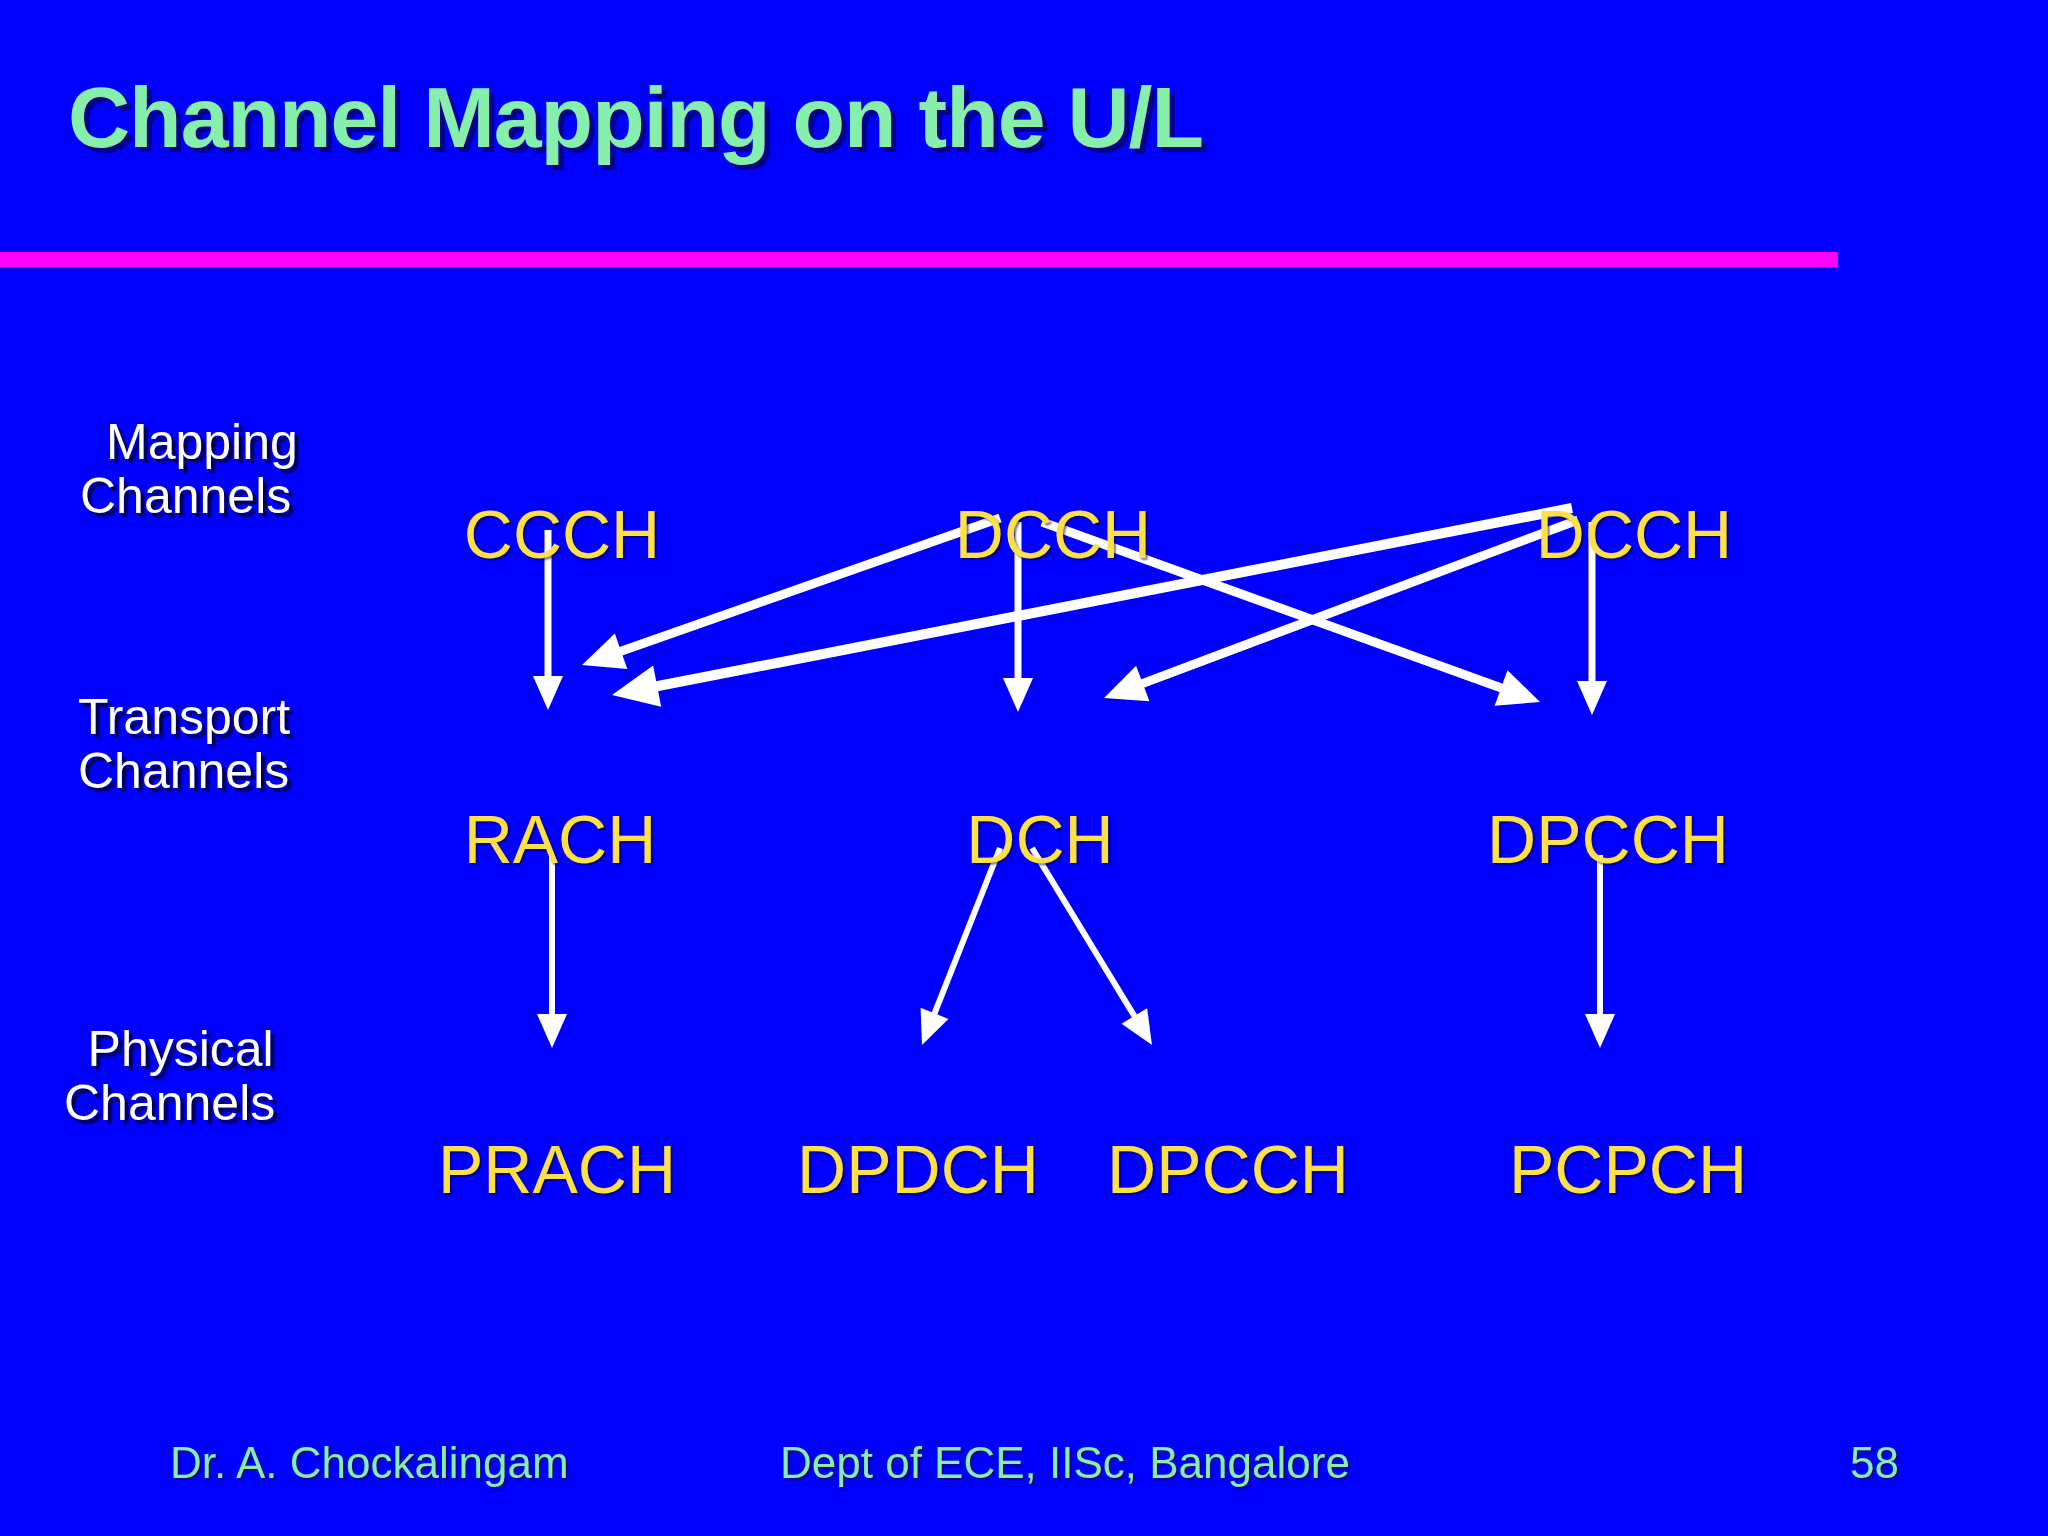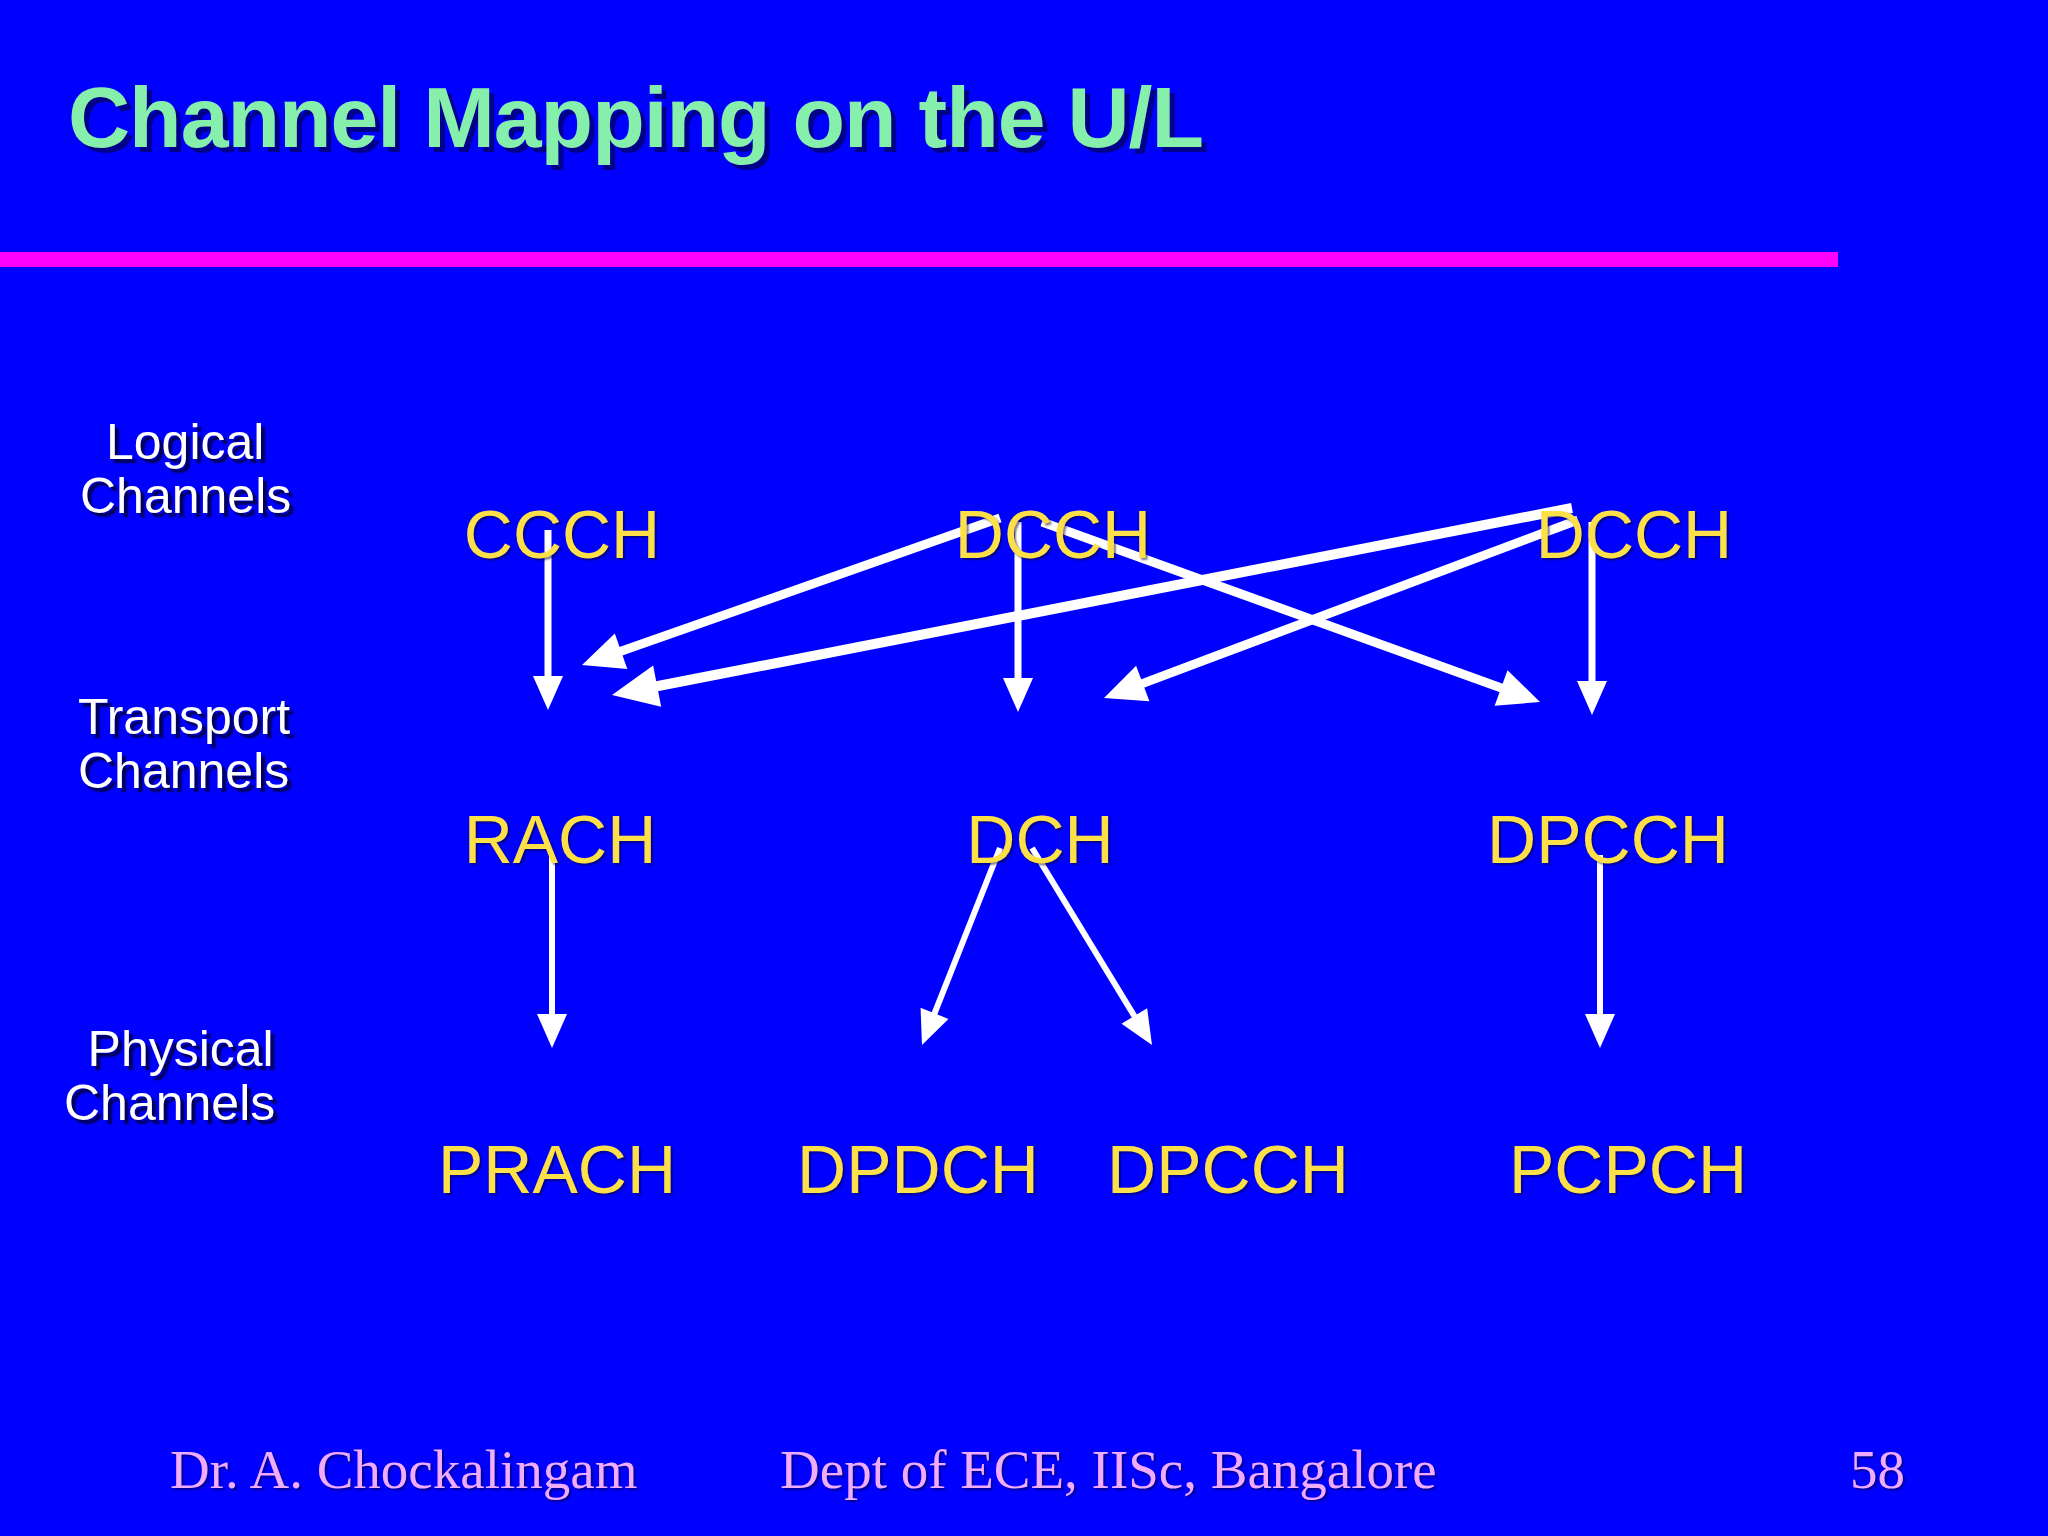--- a/index.html
+++ b/index.html
@@ -72,41 +72,41 @@
     left: 0;
     top: 0;
     width: 2048px;
     height: 1536px;
   }
 
   
   .footer-item {
     position: absolute;
     top: 1438px;
-    color: #f0abfc;
-    font-family: Liberation Serif, serif;
-    font-size: 55px;
+    color: #86efac;
+    font-family: Liberation Sans, sans-serif;
+    font-size: 44px;
     white-space: nowrap;
     text-shadow: 2px 2px 2px rgba(0,0,40,0.5);
   }
   #footer-author { left: 170px; }
   #footer-center { left: 780px; }
   #footer-page   { left: 1850px; }
 </style>
 </head>
 <body>
 
 <div id="slide">
 
   <div id="title">Channel Mapping on the U/L</div>
 
   <div id="title-rule"></div>
 
   <div class="row-label" id="label-logical">
-    <span class="ln1">Logical</span>
+    <span class="ln1">Mapping</span>
     <span class="ln2">Channels</span>
   </div>
 
   <div class="row-label" id="label-transport">
     <span class="ln1">Transport</span>
     <span class="ln2">Channels</span>
   </div>
 
   <div class="row-label" id="label-physical">
     <span class="ln1">Physical</span>

